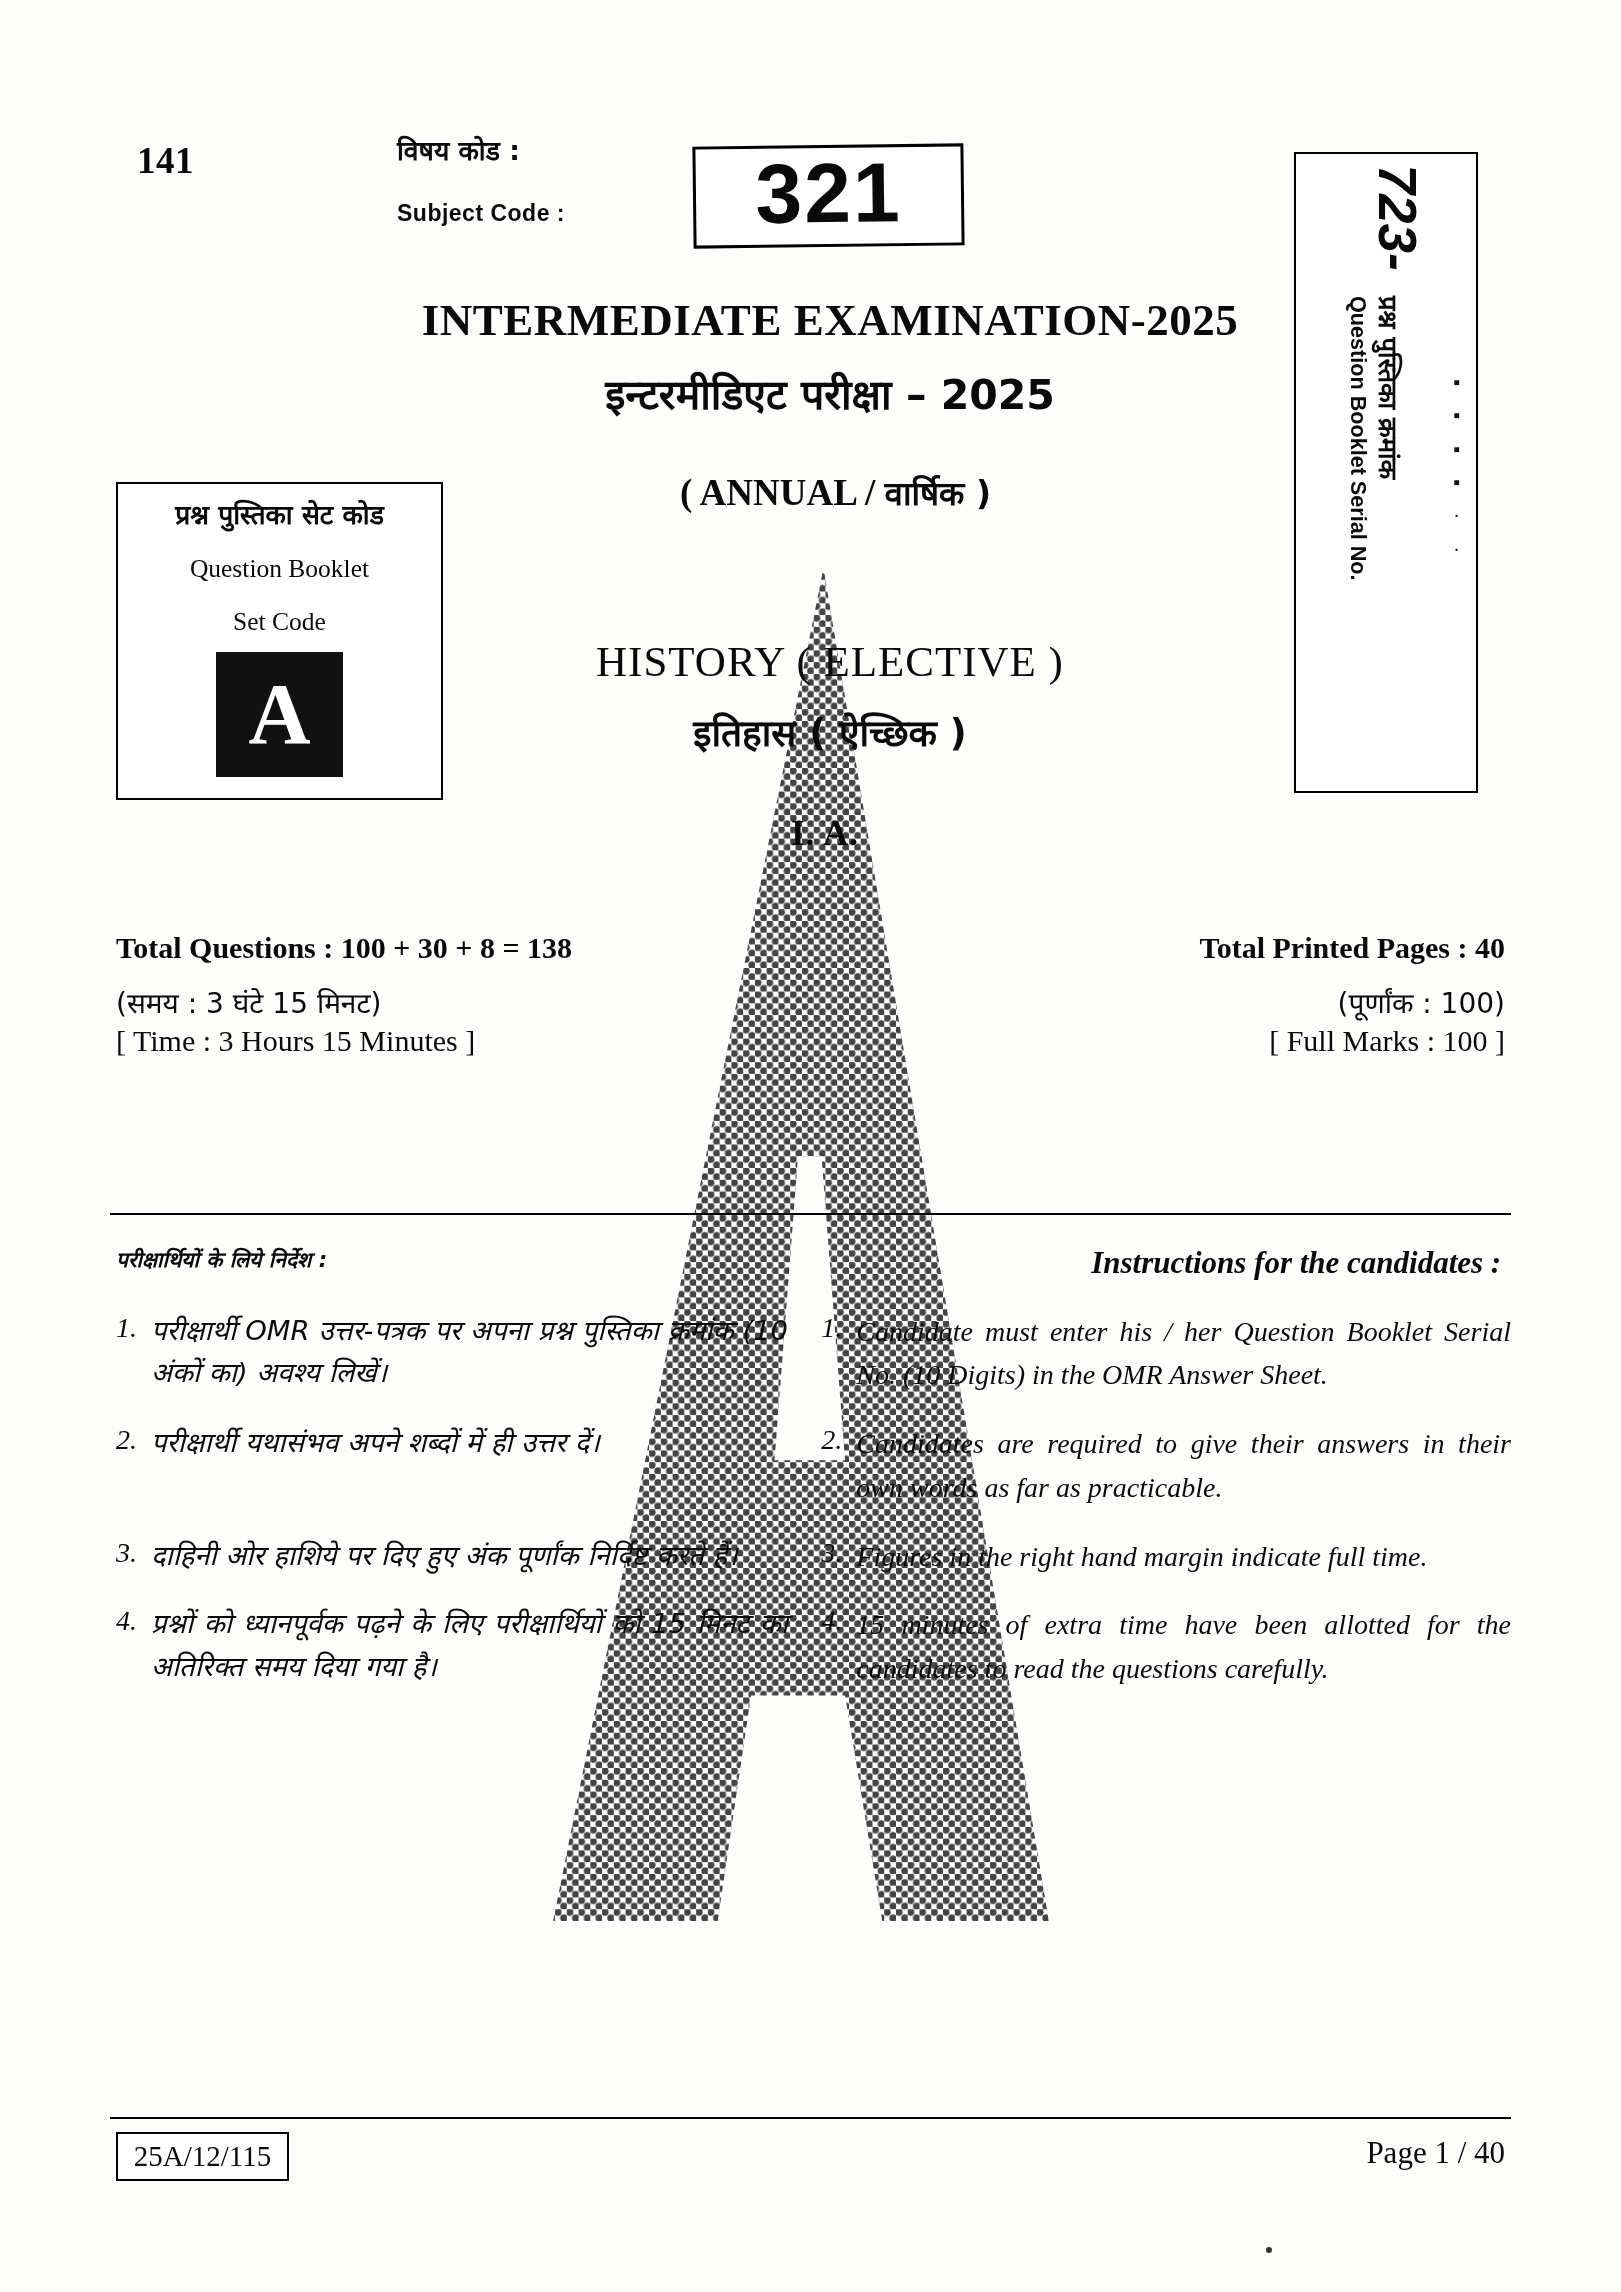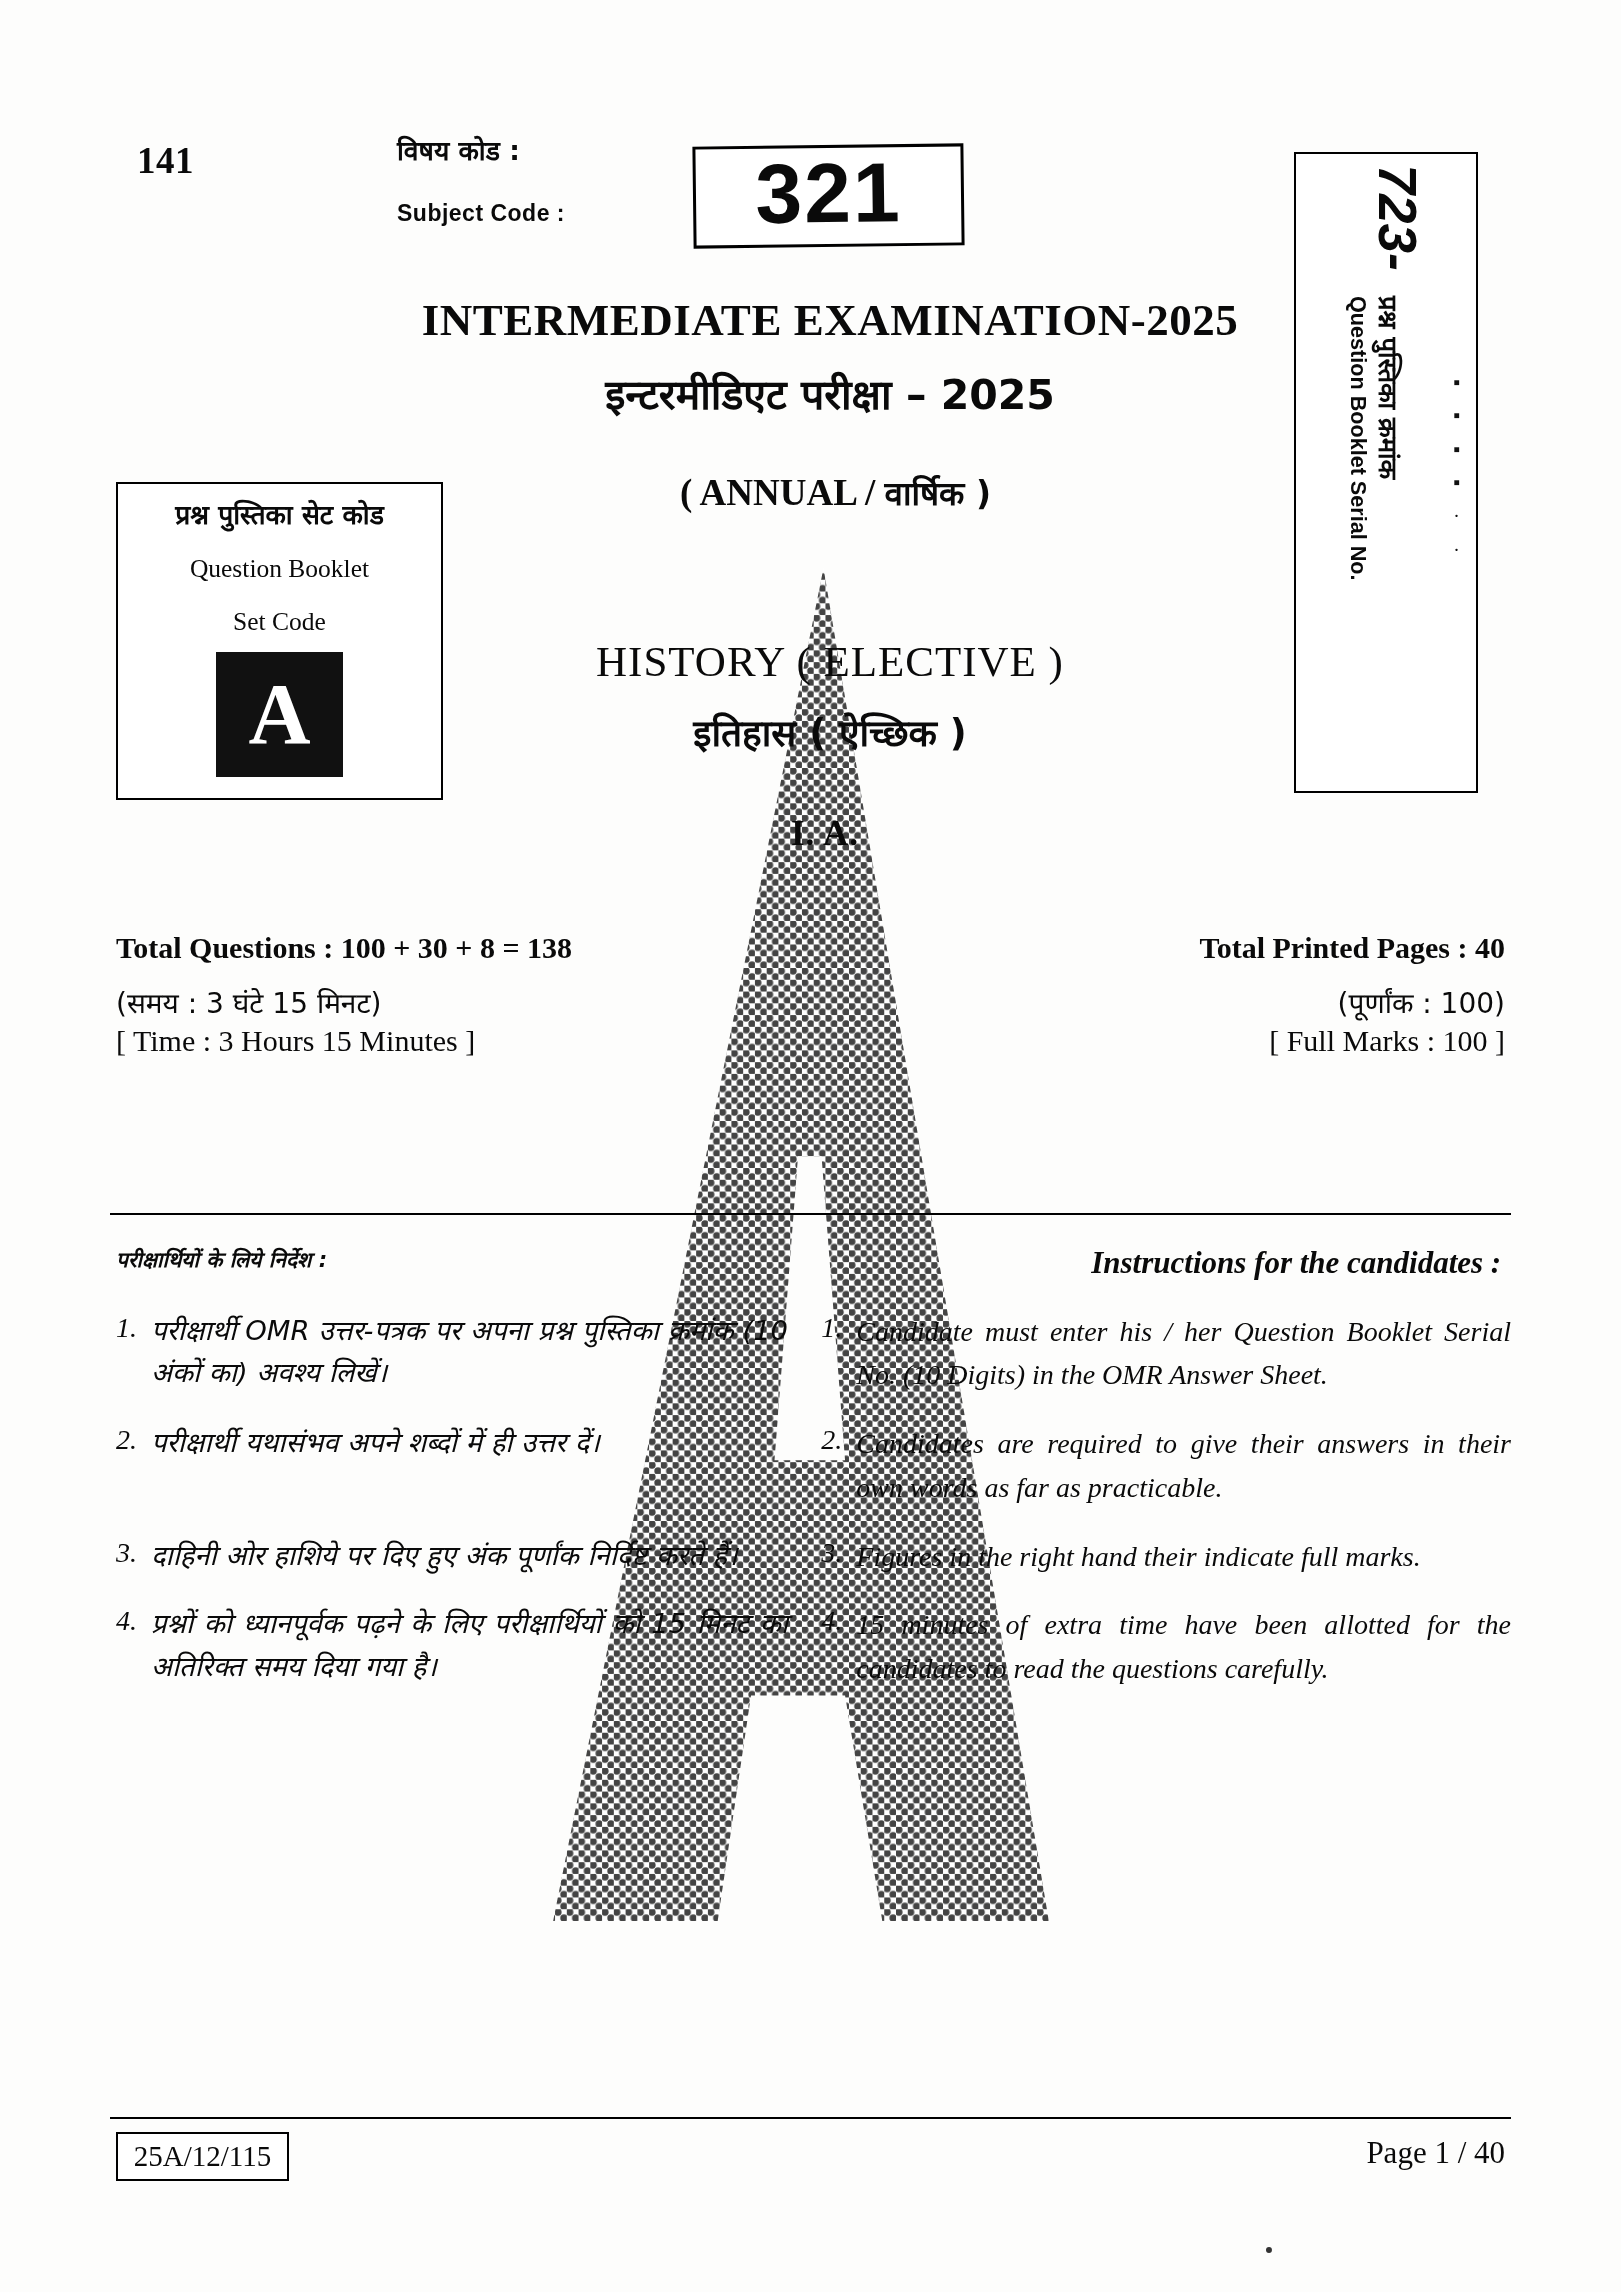--- a/index.html
+++ b/index.html
@@ -379,21 +379,21 @@
       </div>
     </div>
 
     <div class="instr-row">
       <div class="col left">
         <div class="num">3.</div>
         <div class="txt-hi">दाहिनी ओर हाशिये पर दिए हुए अंक पूर्णांक निर्दिष्ट करते हैं।</div>
       </div>
       <div class="col right">
         <div class="num">3.</div>
-        <div class="txt-en">Figures in the right hand their indicate full marks.</div>
+        <div class="txt-en">Figures in the right hand margin indicate full time.</div>
       </div>
     </div>
 
     <div class="instr-row">
       <div class="col left">
         <div class="num">4.</div>
         <div class="txt-hi">प्रश्नों को ध्यानपूर्वक पढ़ने के लिए परीक्षार्थियों को 15 मिनट का अतिरिक्त समय दिया गया है।</div>
       </div>
       <div class="col right">
         <div class="num">4.</div>

